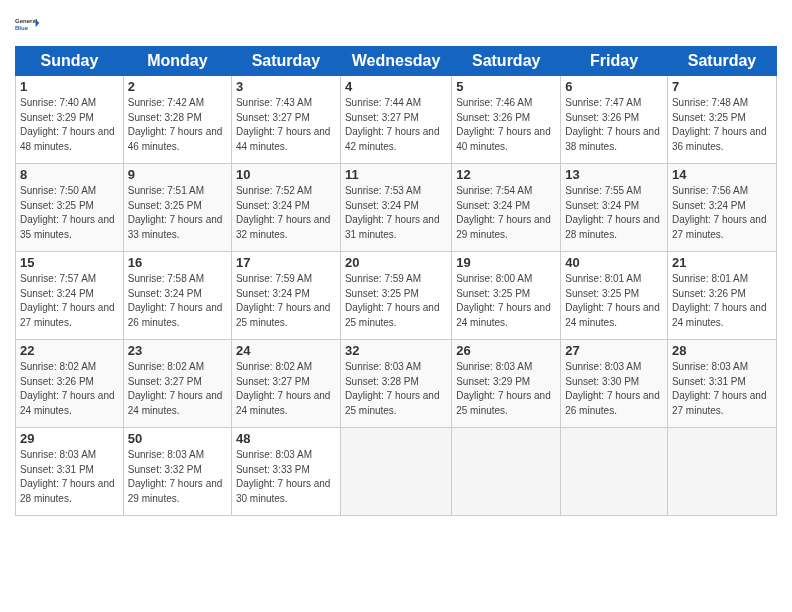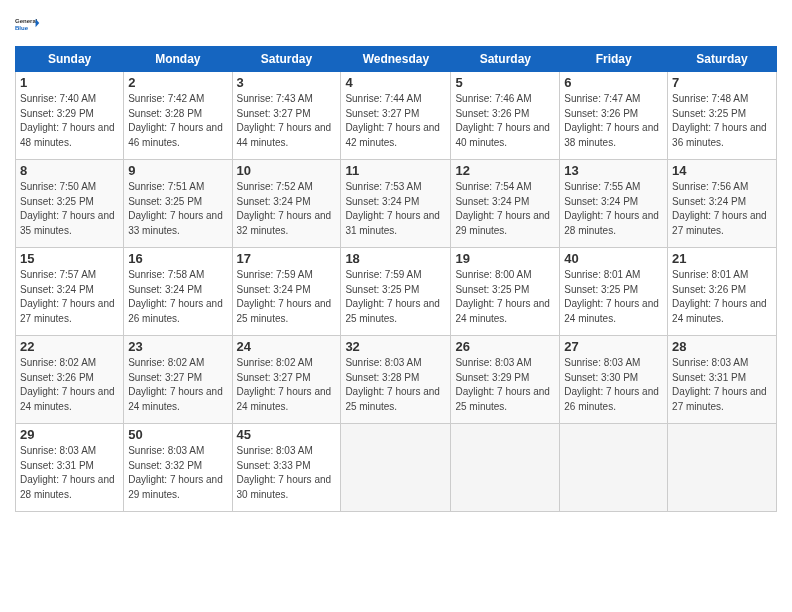--- a/index.html
+++ b/index.html
@@ -45,21 +45,21 @@
     .calendar {
       width: 100%;
       border-collapse: collapse;
       font-size: 9.5px;
     }
     .calendar th {
       background: #1565C0;
       color: #fff;
       text-align: center;
       padding: 5px 4px;
-      font-size: 12px;
+      font-size: 16px;
       font-weight: bold;
       border: 1px solid #1565C0;
     }
     .calendar td {
       border: 1px solid #ccc;
       vertical-align: top;
       padding: 3px 4px;
       width: 113px;
       height: 88px;
       background: #fff;
@@ -184,21 +184,21 @@
           </td>
           <td>
             <span class="day-num">16</span>
             <div class="day-info">Sunrise: 7:58 AM<br>Sunset: 3:24 PM<br>Daylight: 7 hours and 26 minutes.</div>
           </td>
           <td>
             <span class="day-num">17</span>
             <div class="day-info">Sunrise: 7:59 AM<br>Sunset: 3:24 PM<br>Daylight: 7 hours and 25 minutes.</div>
           </td>
           <td>
-            <span class="day-num">18</span>
+            <span class="day-num">20</span>
             <div class="day-info">Sunrise: 7:59 AM<br>Sunset: 3:25 PM<br>Daylight: 7 hours and 25 minutes.</div>
           </td>
           <td>
             <span class="day-num">19</span>
             <div class="day-info">Sunrise: 8:00 AM<br>Sunset: 3:25 PM<br>Daylight: 7 hours and 24 minutes.</div>
           </td>
           <td>
             <span class="day-num">40</span>
             <div class="day-info">Sunrise: 8:01 AM<br>Sunset: 3:25 PM<br>Daylight: 7 hours and 24 minutes.</div>
           </td>
@@ -240,21 +240,21 @@
         <tr>
           <td>
             <span class="day-num">29</span>
             <div class="day-info">Sunrise: 8:03 AM<br>Sunset: 3:31 PM<br>Daylight: 7 hours and 28 minutes.</div>
           </td>
           <td>
             <span class="day-num">50</span>
             <div class="day-info">Sunrise: 8:03 AM<br>Sunset: 3:32 PM<br>Daylight: 7 hours and 29 minutes.</div>
           </td>
           <td>
-            <span class="day-num">45</span>
+            <span class="day-num">48</span>
             <div class="day-info">Sunrise: 8:03 AM<br>Sunset: 3:33 PM<br>Daylight: 7 hours and 30 minutes.</div>
           </td>
           <td class="empty"></td>
           <td class="empty"></td>
           <td class="empty"></td>
           <td class="empty"></td>
         </tr>
       </tbody>
   </table>
 </div>

